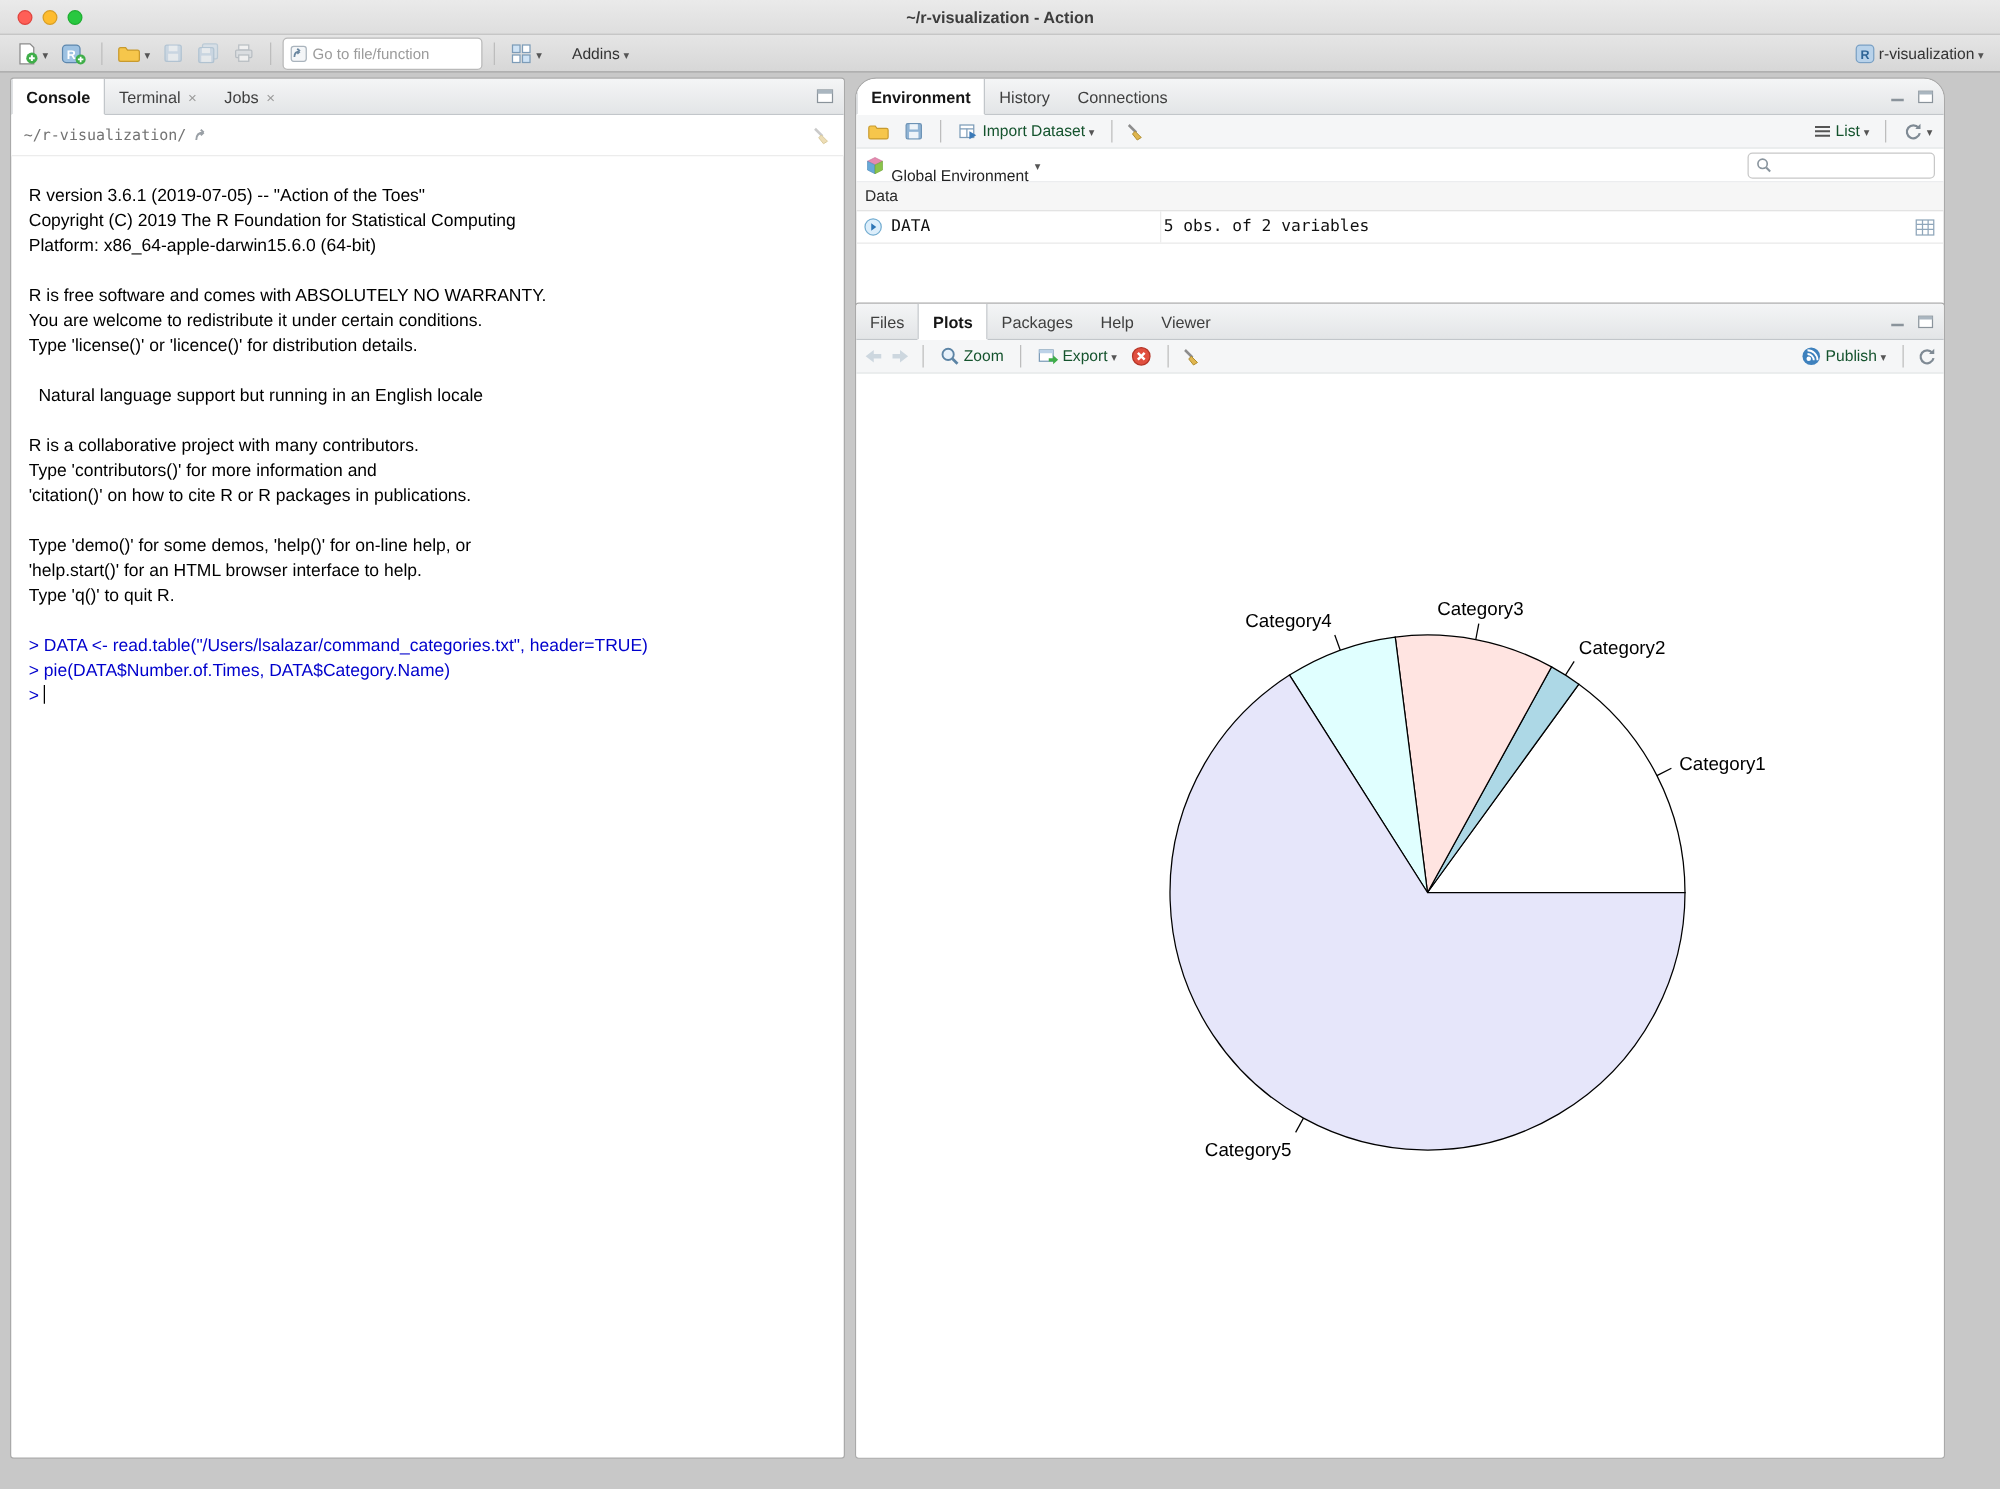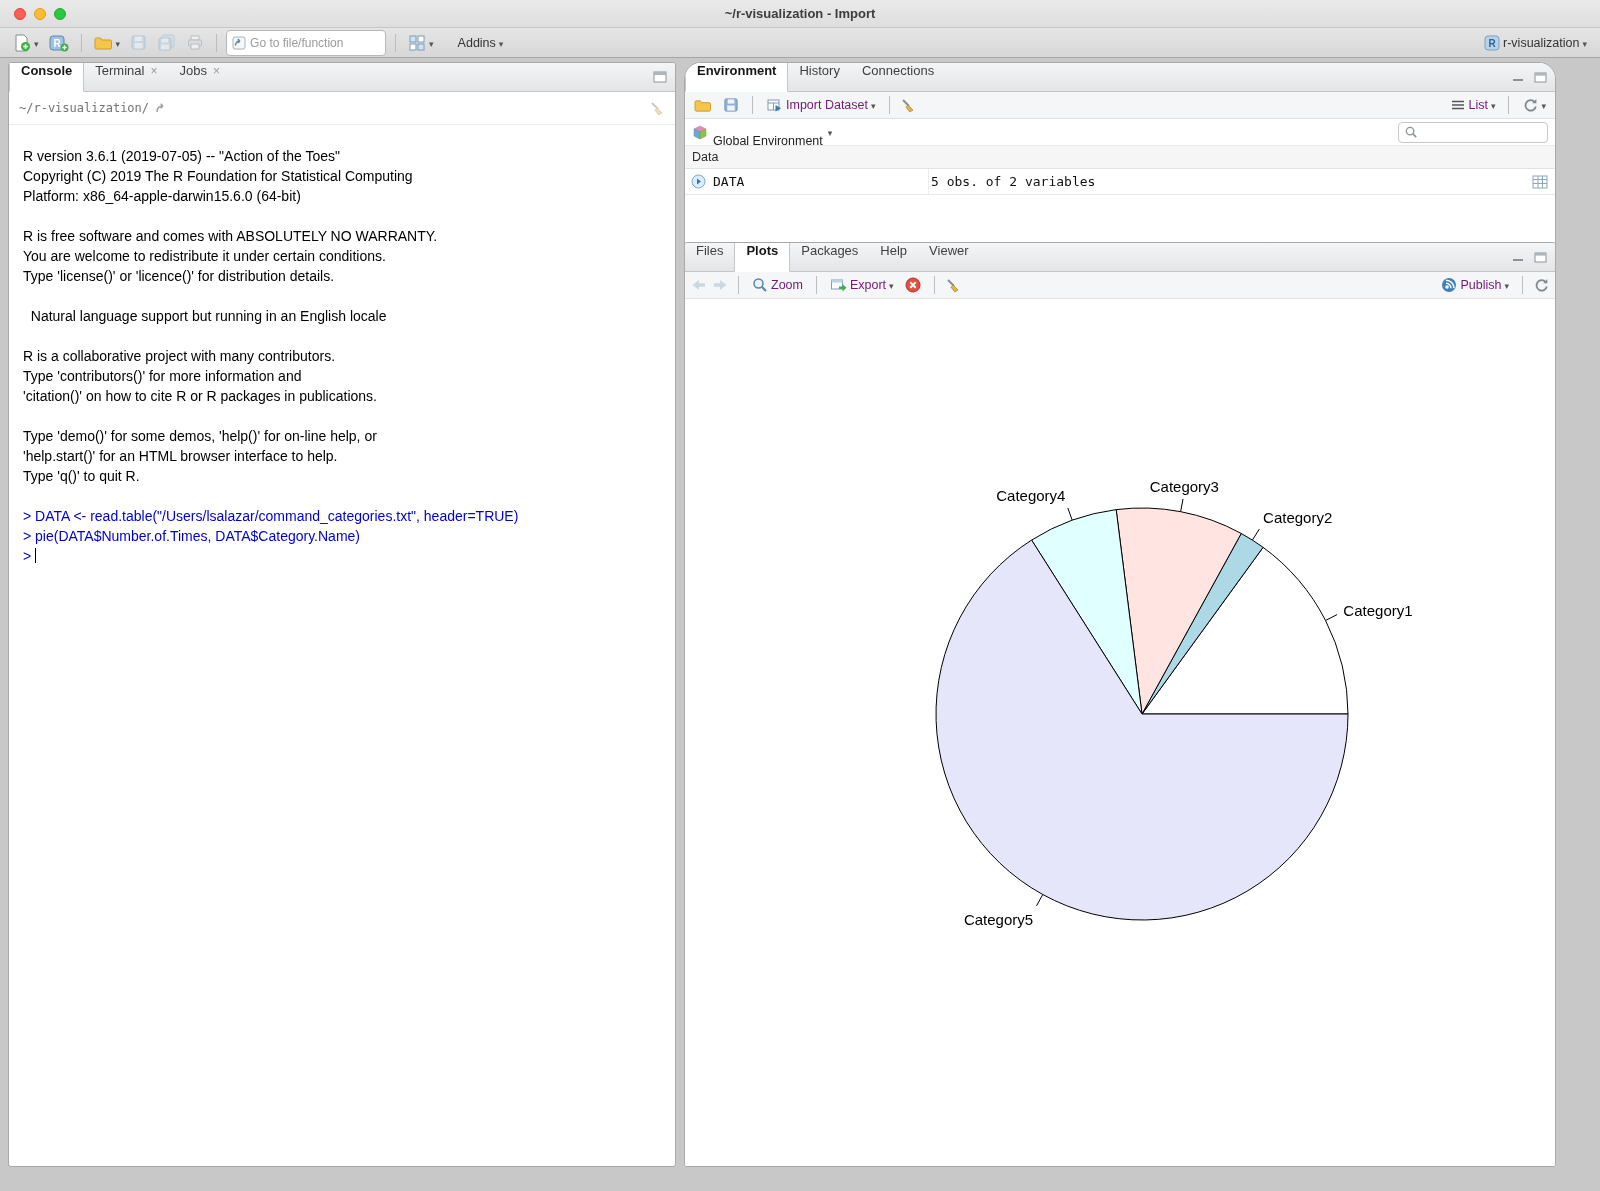--- a/index.html
+++ b/index.html
@@ -37,27 +37,27 @@
   input::placeholder { color:#9b9b9b; }
 
   
   .pane { position:absolute; background:#fff; border:1px solid #a9a9a9; border-radius:3px; overflow:hidden; }
   .console-pane { left:8px;   top:62px;  width:668px; height:1105px; }
   .env-pane     { left:684px; top:62px;  width:872px; height:225px;border-radius:17px; }
   .plots-pane   { left:684px; top:242px; width:872px; height:925px; }
 
   .tabbar { height:29px; background:linear-gradient(#f4f5f6,#e3e5e7);
     border-bottom:1px solid #c2c6ca; display:flex; align-items:stretch; }
-  .tab { padding:0 11px; display:flex; align-items:flex-start; gap:6px; font-size:13px; color:#3f3f3f; }
+  .tab { padding:0 11px; display:flex; align-items:center; gap:6px; font-size:13px; color:#3f3f3f; }
   .tab.active { background:#fff; border-left:1px solid #c2c6ca; border-right:1px solid #c2c6ca;
     border-bottom:1px solid #fff; margin-bottom:-1px; font-weight:bold; color:#161616; }
   .pane-controls { margin-left:auto; display:flex; align-items:center; gap:10px; padding-right:8px; }
 
   .ptoolbar { height:27px; background:#f5f6f7; border-bottom:1px solid #e0e2e4;
-    display:flex; align-items:center; padding:0 6px; gap:5px; font-size:12.5px; color:#701a75; }
+    display:flex; align-items:center; padding:0 6px; gap:5px; font-size:12.5px; color:#14532d; }
 
   
   .workdir { height:26px; background:#fff; border-bottom:1px solid #ececec;
     display:flex; align-items:center; padding:16px 10px; gap:6px; }
   .workdir-text { font-family:"DejaVu Sans Mono",monospace; font-size:12px; color:#737373; }
   .console-body { padding:21px 0 0 14px; font-family:Liberation Sans, sans-serif;
     font-size:14px; line-height:20px; white-space:pre; color:#000; }
   .cline { height:20px; }
   .cline.in, .cline.prompt { color:#0000cc; }
   .cursor { display:inline-block; width:1px; height:15px; background:#000; vertical-align:-2px; }
@@ -88,21 +88,21 @@
 </style>
 </head>
 <body>
 
 <div class="titlebar">
   <div class="traffic">
     <span class="tl red"></span>
     <span class="tl yellow"></span>
     <span class="tl green"></span>
   </div>
-  <div class="title">~/r-visualization - Import</div>
+  <div class="title">~/r-visualization - Action</div>
 </div>
 
 <div class="main-toolbar">
   <div class="tbtn">
     <svg class="icon" width="18" height="18" viewBox="0 0 18 18">
       <path d="M3 1 h8 l3 3 v13 h-11 z" fill="#fff" stroke="#8a8a8a"></path>
       <circle cx="12.5" cy="12.5" r="4.5" fill="#3fae49"></circle>
       <path d="M12.5 10.2 v4.6 M10.2 12.5 h4.6" stroke="#fff" stroke-width="1.6"></path>
     </svg>
     <span class="caret-icon"></span>

